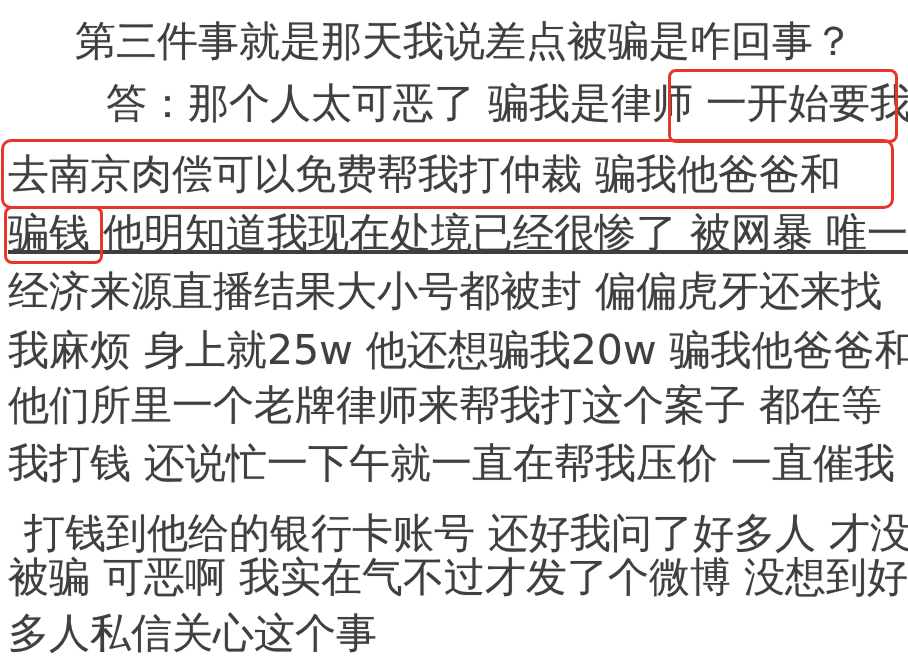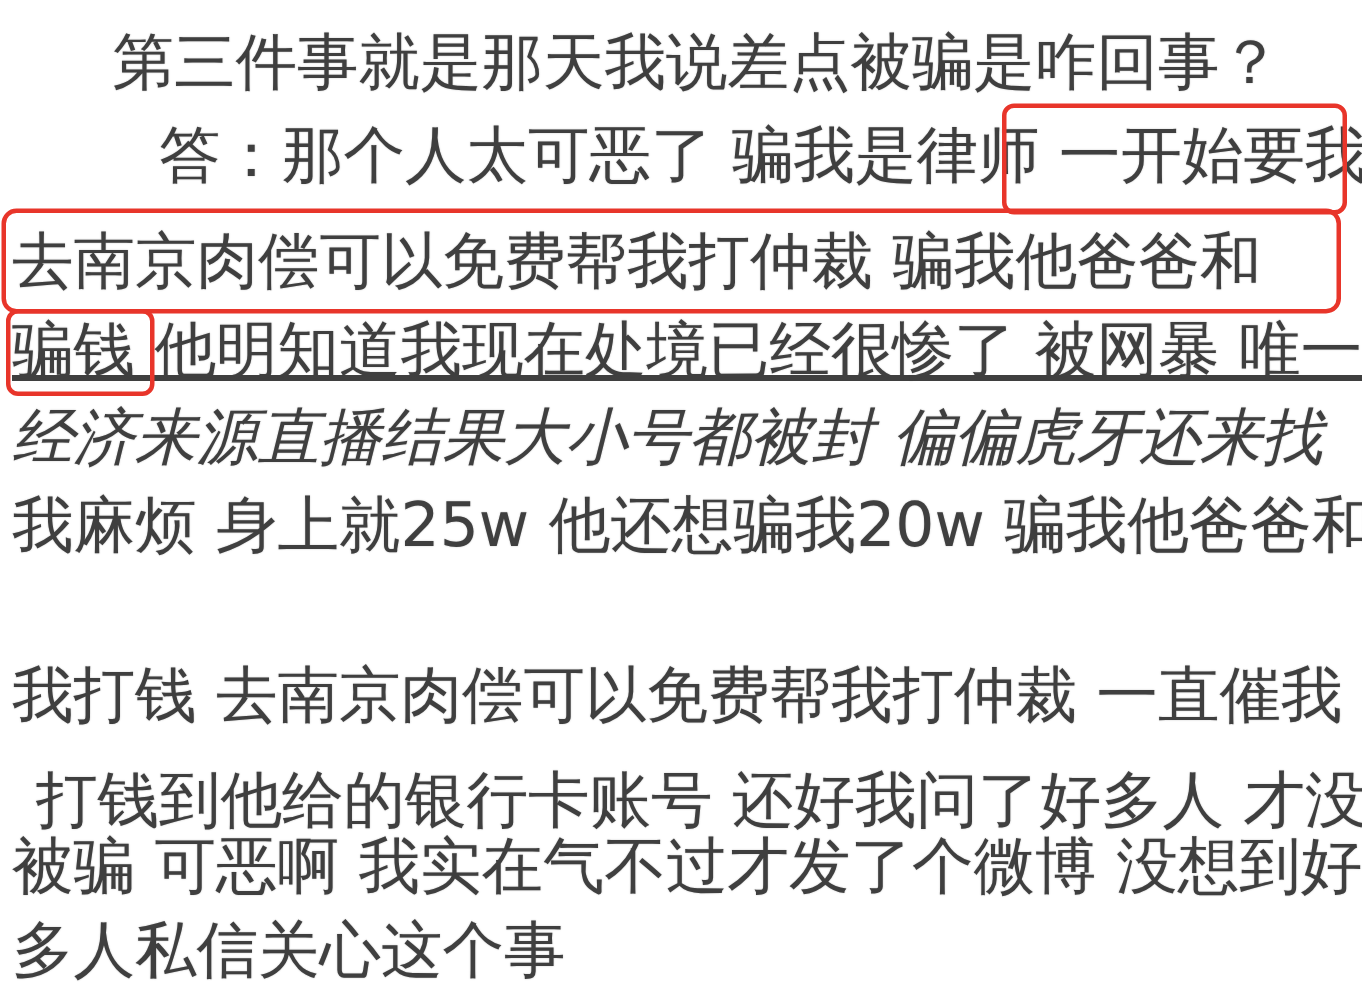--- a/index.html
+++ b/index.html
@@ -55,40 +55,41 @@
     top: 206px;
     width: 93px;
     height: 52px;
     border-radius: 8px;
   }
   
   .l0  { top: 20px;  left: 75px; }
   .l1  { top: 82px;  left: 75px; margin-left: 31px; }
   .l2  { top: 153px; left: 8px; }
   .l3  { top: 212px; left: 8px; text-decoration: underline; }
-  .l4  { top: 270px; left: 8px; font-style: italic; }
+  .l4  { top: 270px; left: 8px; }
   .l5  { top: 329px; left: 8px; }
   .l6  { top: 384px; left: 8px; }
   .l7  { top: 442px; left: 8px; }
   .l8  { top: 500px; left: 24px; margin-top: 12px; }
   .l9  { top: 556px; left: 8px; }
   .l10 { top: 612px; left: 8px; }
 </style>
 </head>
 <body>
 
 <div class="canvas">
 
   <div class="text-line l0">第三件事就是那天我说差点被骗是咋回事？</div>
   <div class="text-line l1">答：那个人太可恶了 骗我是律师 一开始要我</div>
   <div class="text-line l2">去南京肉偿可以免费帮我打仲裁 骗我他爸爸和</div>
   <div class="text-line l3">骗钱 他明知道我现在处境已经很惨了 被网暴 唯一</div>
   <div class="text-line l4">经济来源直播结果大小号都被封 偏偏虎牙还来找</div>
   <div class="text-line l5">我麻烦 身上就25w 他还想骗我20w 骗我他爸爸和</div>
-  <div class="text-line l7">我打钱 去南京肉偿可以免费帮我打仲裁 一直催我</div>
+  <div class="text-line l6">他们所里一个老牌律师来帮我打这个案子 都在等</div>
+  <div class="text-line l7">我打钱 还说忙一下午就一直在帮我压价 一直催我</div>
   <div class="text-line l8">打钱到他给的银行卡账号 还好我问了好多人 才没</div>
   <div class="text-line l9">被骗 可恶啊 我实在气不过才发了个微博 没想到好</div>
   <div class="text-line l10">多人私信关心这个事</div>
 
   <div class="hl-box a"></div>
   <div class="hl-box b"></div>
   <div class="hl-box c"></div>
 
 </div>
 

